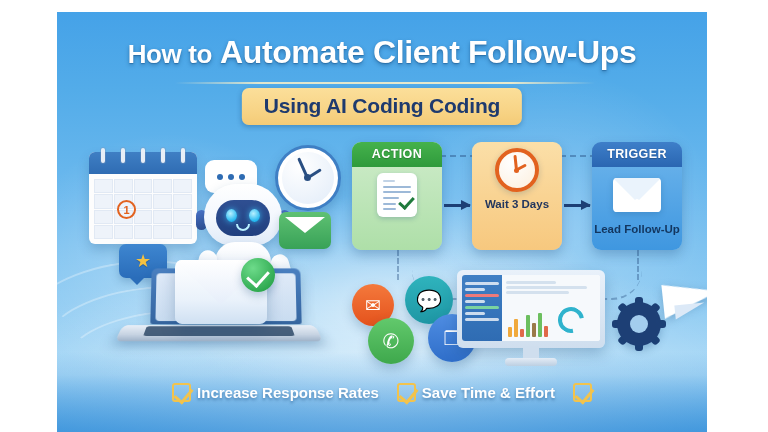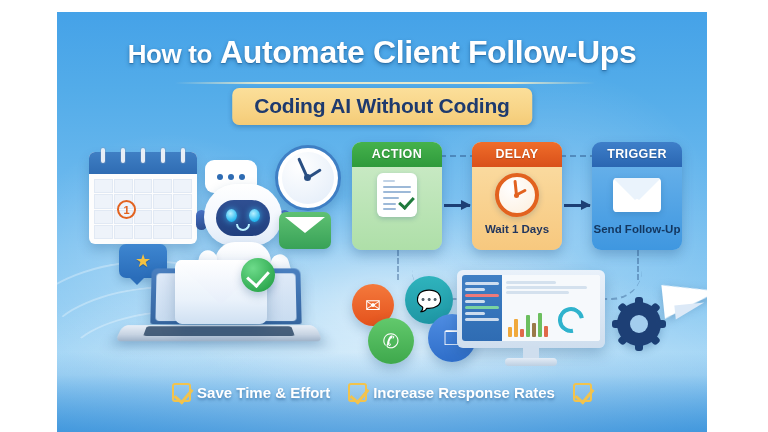--- a/index.html
+++ b/index.html
@@ -461,21 +461,21 @@
     <div class="wave w1"></div>
     <div class="wave w2"></div>
     <div class="wave w3"></div>
 
     <div class="headline">
       <span class="small">How to</span>
       <span class="big">Automate Client Follow-Ups</span>
     </div>
     <div class="rule"></div>
     <div class="subbanner">
-      <span>Coding AI Without Coding</span>
+      <span>Using AI Coding Coding</span>
     </div>
 
     <div class="calendar">
       <div class="head"></div>
       <div class="grid">
         <i></i>
           <i></i>
           <i></i>
           <i></i>
           <i></i>
@@ -565,37 +565,36 @@
               <b></b>
               <b></b>
               <b></b>
               <b></b>
               <s></s>
             </div>
         </div>
       </div>
 
       <div class="card delay">
-        <div class="hd">DELAY</div>
         <div class="ic">
           <div class="clock-ic">
               <i class="m"></i>
               <i class="h"></i>
               <i class="p"></i>
             </div>
         </div>
-        <div class="lb">Wait 1 Days</div>
+        <div class="lb">Wait 3 Days</div>
       </div>
 
       <div class="card action">
         <div class="hd">TRIGGER</div>
         <div class="ic">
           <div class="env-ic"></div>
         </div>
-        <div class="lb">Send Follow-Up</div>
+        <div class="lb">Lead Follow-Up</div>
       </div>
 
       <div class="arrow a1"></div>
       <div class="arrow a2"></div>
     </div>
 
     <div class="circ c-mail">
       <span class="g">✉</span>
     </div>
     <div class="circ c-chat">
@@ -651,25 +650,25 @@
     </div>
 
     <div class="plane">
       <span class="p1"></span>
         <span class="p2"></span>
     </div>
 
     <div class="benefits">
       <div class="benefit">
         <span class="cbox"></span>
-        <span>Save Time &amp; Effort</span>
+        <span>Increase Response Rates</span>
       </div>
       <div class="benefit">
         <span class="cbox"></span>
-        <span>Increase Response Rates</span>
+        <span>Save Time &amp; Effort</span>
       </div>
       <div class="benefit">
         <span class="cbox"></span>
       </div>
     </div>
 
   </div>
 </div>
 
 </body></html>

